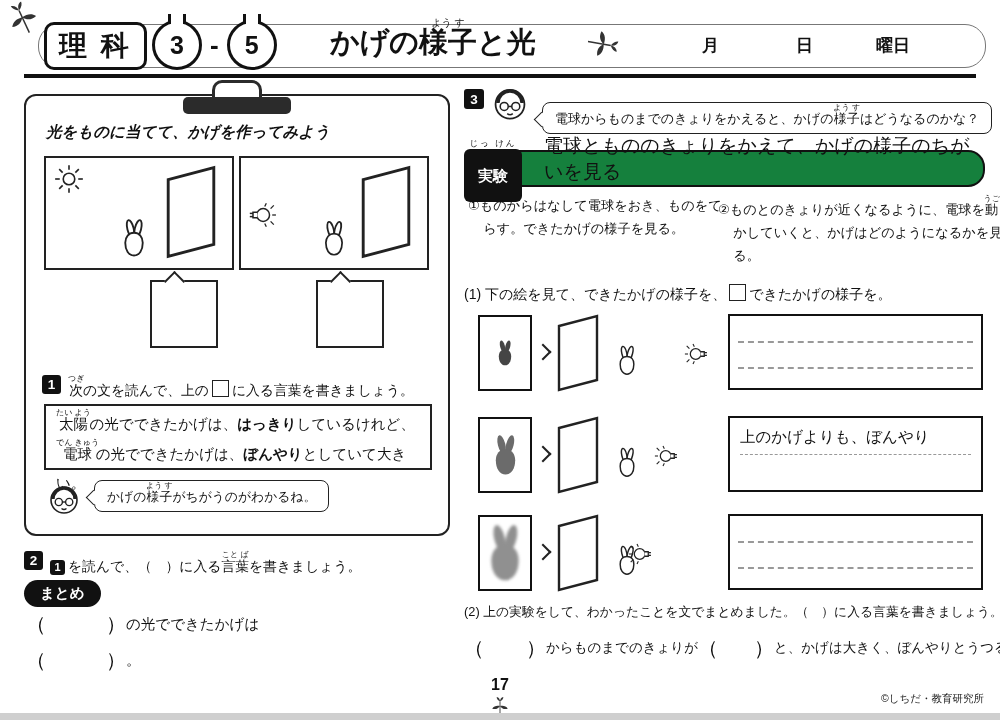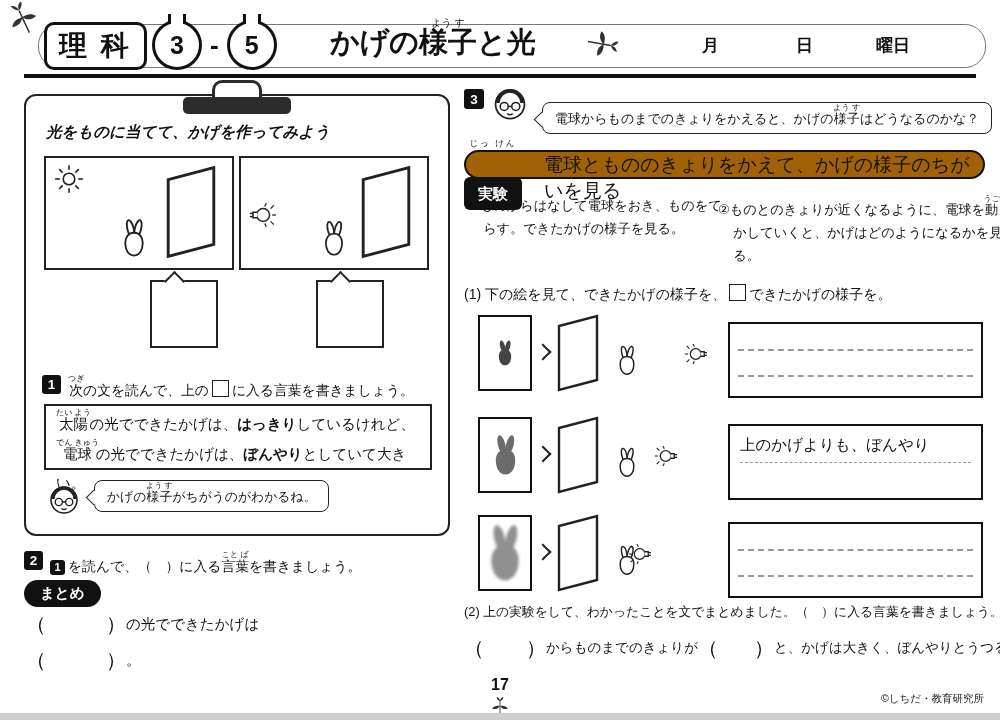--- a/index.html
+++ b/index.html
@@ -70,46 +70,46 @@
   .l1{left:26px;top:614px;}
   .l2{left:26px;top:650px;}
   .bigp{font-size:20px;line-height:1;font-weight:normal;}
   .gap{display:inline-block;height:1px;}
   .g64{width:60px}.g42{width:42px}.g36{width:36px}
 
   
   .n3{position:absolute;left:464px;top:88px;width:20px;height:20px;}
   .boy3{position:absolute;left:490px;top:82px;width:40px;height:40px;}
   .b3{position:absolute;left:542px;top:102px;font-size:13px;}
-  .exp{position:absolute;left:464px;top:150px;width:521px;height:29px;border:2px solid #111;border-radius:17px;
-       box-sizing:border-box;display:flex;align-items:flex-start;background:#a16207;}
+  .exp{position:absolute;left:464px;top:150px;width:521px;height:37px;border:2px solid #111;border-radius:17px;
+       box-sizing:border-box;display:flex;align-items:flex-end;background:#15803d;}
   .exp-badge{position:absolute;left:-2px;top:-3px;}
-  .exp-label{display:block;height:33px;line-height:33px;padding:0 14px;background:#111;color:#fff;font-weight:bold;
-             font-size:15px;border-radius:6px;margin-top:28px;}
+  .exp-label{display:block;height:33px;line-height:33px;padding:10px 14px;background:#111;color:#fff;font-weight:bold;
+             font-size:15px;border-radius:6px;}
   .exp-furi{position:absolute;top:-11px;left:50%;transform:translateX(-50%);font-size:8.5px;color:#111;
             letter-spacing:2px;white-space:nowrap;}
   .exp-text{margin-left:78px;font-size:19px;}
   .step{position:absolute;margin:0;font-size:13.2px;line-height:1.75;padding-left:1.15em;text-indent:-1.15em;}
   .step1{left:468px;top:194px;width:250px;}
   .step2{left:718px;top:194px;width:272px;}
   .q1{position:absolute;left:464px;top:284px;margin:0;font-size:14px;white-space:nowrap;}
   .row{position:absolute;left:478px;width:507px;height:82px;}
   .r1{top:312px}.r2{top:414px}.r3{top:512px}
   .sbox{position:absolute;left:0;top:3px;width:54px;height:76px;border:2px solid #111;display:flex;align-items:center;
         justify-content:center;background:#fff;box-sizing:border-box;overflow:hidden;}
   .sh1{width:20px;height:28px;color:#454545;}
   .sh2{width:31px;height:44px;color:#6b6b6b;filter:blur(0.5px);}
   .sh3{width:44px;height:62px;color:#909090;filter:blur(1.8px);}
   .chev{position:absolute;left:59px;top:34px;width:10px;height:10px;border-top:2.2px solid #222;border-right:2.2px solid #222;
         transform:rotate(45deg);}
   .r-screen{position:absolute;left:76px;top:1px;width:48px;height:80px;}
   .r-rabbit{position:absolute;left:138px;top:33px;width:22px;height:31px;}
   .r-bulb{position:absolute;top:31px;width:27px;height:22px;}
   .r1 .r-bulb{left:206px}.r2 .r-bulb{left:176px}.r3 .r-bulb{left:150px}
-  .abox{position:absolute;left:250px;top:10px;width:255px;height:76px;border:2px solid #111;background:#fff;box-sizing:border-box;}
+  .abox{position:absolute;left:250px;top:2px;width:255px;height:76px;border:2px solid #111;background:#fff;box-sizing:border-box;}
   .dashline{position:absolute;left:8px;right:8px;border-top:2px dashed #999;}
   .d1{top:25px}.d2{top:51px}
   .abox.filled{padding:2px 10px;}
   .aline{display:block;height:34px;line-height:34px;font-size:15.5px;border-bottom:1.6px dashed #999;white-space:nowrap;}
   .q2{position:absolute;left:464px;top:604px;margin:0;font-size:12.8px;white-space:nowrap;}
   .q2line{position:absolute;left:464px;top:638px;margin:0;font-size:13.5px;display:flex;align-items:center;white-space:nowrap;}
 
   
   .pageno{position:absolute;left:0;right:0;top:676px;text-align:center;font-weight:bold;font-size:16px;}
   .sprout-b{position:absolute;left:489px;top:697px;width:22px;height:20px;}

